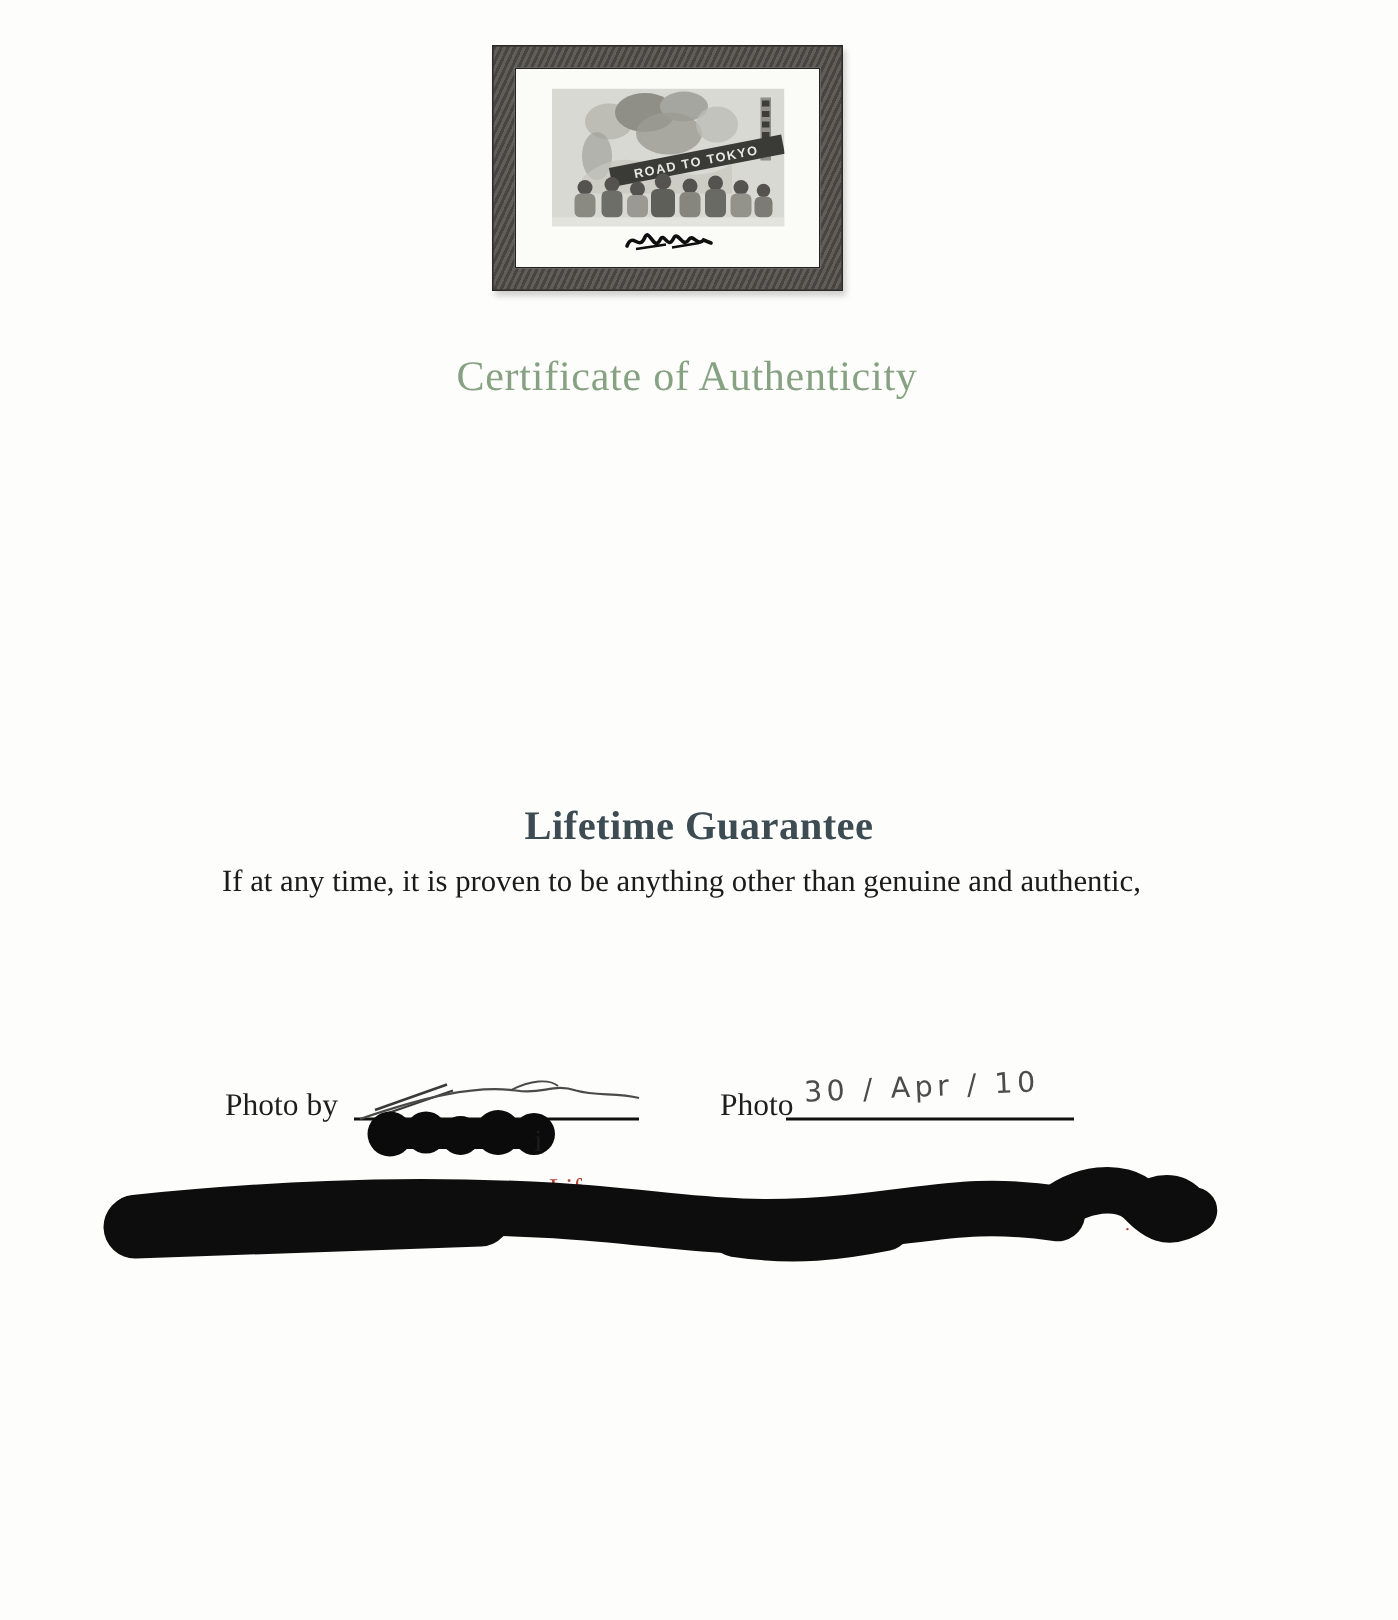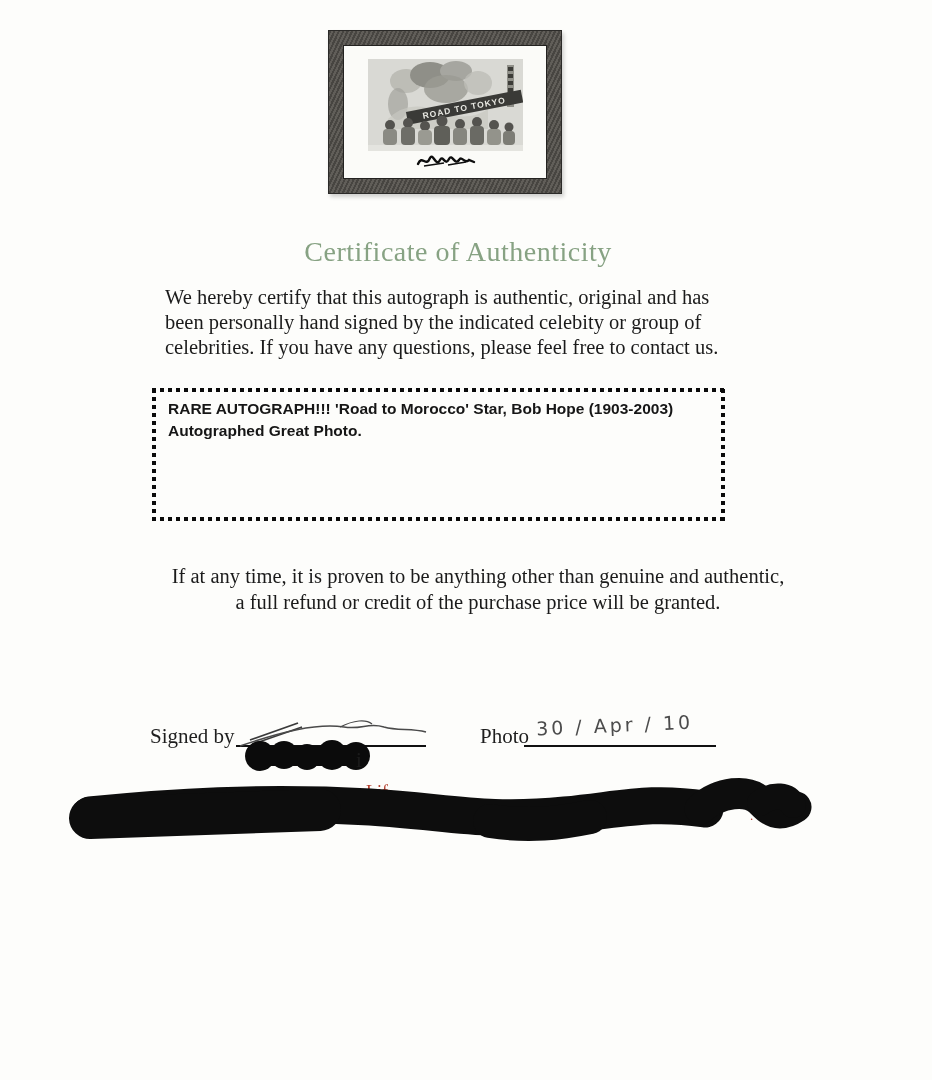--- a/index.html
+++ b/index.html
@@ -49,21 +49,21 @@
     text-align:center;
     font-size:27px;font-weight:700;letter-spacing:.3px;
     color:#3d4b52;
   }
   
   .para{
     position:absolute;
     font-size:20.5px;line-height:25px;color:#1b1b1b;
   }
   .para-intro{left:165px;top:285px;width:600px;}
-  .para-guar{left:148px;top:564px;width:660px;line-height:25.5px;text-align:center;}
+  .para-guar{left:148px;top:576px;width:660px;line-height:25.5px;}
   
   .item-box{
     position:absolute;left:152px;top:388px;width:573px;height:133px;
     box-sizing:border-box;
     background-image:
       repeating-linear-gradient(90deg,#0b0b0b 0 4px,transparent 4px 8px),
       repeating-linear-gradient(90deg,#0b0b0b 0 4px,transparent 4px 8px),
       repeating-linear-gradient(0deg,#0b0b0b 0 4px,transparent 4px 8px),
       repeating-linear-gradient(0deg,#0b0b0b 0 4px,transparent 4px 8px);
     background-size:100% 4px,100% 4px,4px 100%,4px 100%;
@@ -167,38 +167,29 @@
 
       <svg class="photo-signature" viewBox="0 0 64 18">
         <path d="M4 12 C 8 2, 12 16, 16 6 C 19 0, 22 16, 26 8 C 29 2, 31 15, 35 7 C 38 1, 41 14, 45 8 C 48 3, 51 13, 55 8 L 60 10" fill="none" stroke="#0e0e0e" stroke-width="2.4" stroke-linecap="round"></path>
         <path d="M10 14 L 30 11 M 34 13 L 52 10" fill="none" stroke="#0e0e0e" stroke-width="1.6"></path>
       </svg>
     </div>
   </div>
 
   <div class="cert-title">Certificate of Authenticity</div>
 
-  <div class="para para-intro">
-    <div>We hereby certify that this autograph is authentic, original and has</div>
-    <div>been personally hand signed by the indicated celebity or group of</div>
-    <div>celebrities. If you have any questions, please feel free to contact us.</div>
-  </div>
-
-  <div class="item-box">
-    <div class="line">RARE AUTOGRAPH!!! 'Road to Morocco' Star, Bob Hope (1903-2003)</div>
-    <div class="line">Autographed Great Photo.</div>
-  </div>
-
+
+
+  <div class="guar-title">Lifetime Guarantee</div>
 
   <div class="para para-guar">
     <div>If at any time, it is proven to be anything other than genuine and authentic,</div>
-    <div>a full refund or credit of the purchase price will be granted.</div>
-  </div>
-
-  <div class="sig-label">Signed by</div>
+  </div>
+
+  <div class="sig-label">Photo by</div>
   <div class="sig-area">
     <div class="sig-line"></div>
     <svg class="sig-scribble" viewBox="0 0 195 42">
       <path d="M14 34 L 62 17" fill="none" stroke="#3a3a3a" stroke-width="1.8"></path>
       <path d="M20 37 L 66 21" fill="none" stroke="#3a3a3a" stroke-width="1.4"></path>
       <path d="M4 40 C 45 26, 80 17, 108 21 C 126 24, 132 16, 148 21 C 162 25, 175 22, 190 26" fill="none" stroke="#4a4a4a" stroke-width="1.5"></path>
       <path d="M104 21 C 118 14, 130 13, 136 18" fill="none" stroke="#4a4a4a" stroke-width="1.2"></path>
     </svg>
     <svg class="sig-name-redact" viewBox="0 0 130 34">
       <circle cx="16" cy="16" r="15" fill="#0b0b0b"></circle>

